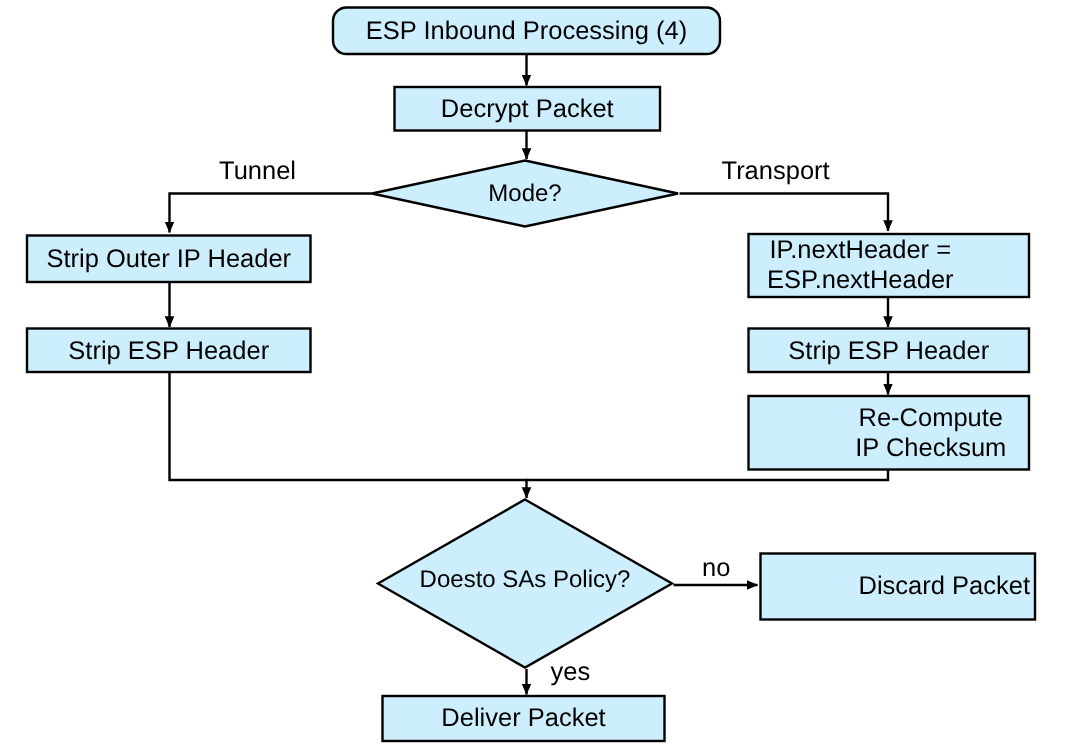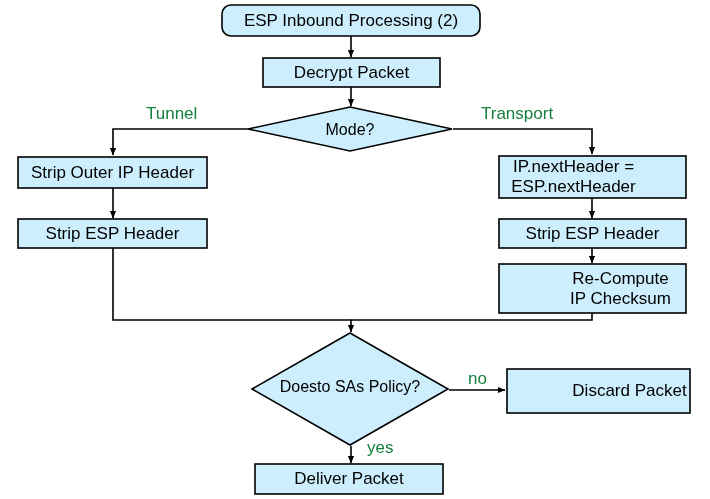--- a/index.html
+++ b/index.html
@@ -29,21 +29,21 @@
     justify-content: center;
     text-align: center;
     color: #000000;
     font-size: 17px;
     line-height: 20px;
     white-space: pre;
     pointer-events: none;
   }
   .edge-label {
     position: absolute;
-    color: #15803d;
+    color: #000000;
     font-size: 17px;
     line-height: 19px;
     white-space: pre;
   }
   .diamond-label {
     font-size: 16px;
     line-height: 19px;
   }
 </style>
 </head>
@@ -91,21 +91,21 @@
       <rect x="18" y="219" width="189" height="29"></rect>
       <rect x="499" y="156" width="187" height="42"></rect>
       <rect x="499" y="219" width="187" height="29"></rect>
       <rect x="499" y="264" width="187" height="49"></rect>
       <polygon points="350,333 448,389 350,445 252,389"></polygon>
       <rect x="507" y="369" width="183" height="44"></rect>
       <rect x="255" y="464" width="188" height="30"></rect>
     </g>
   </svg>
 
-  <div class="node-label" style="left:222px; top:5px; width:258px; height:31px;">ESP Inbound Processing (2)</div>
+  <div class="node-label" style="left:222px; top:5px; width:258px; height:31px;">ESP Inbound Processing (4)</div>
 
   <div class="node-label" style="left:263px; top:58px; width:177px; height:29px;">Decrypt Packet</div>
 
   <div class="node-label diamond-label" style="left:250px; top:116px; width:200px; height:26px;">Mode?</div>
 
   <div class="node-label" style="left:18px; top:157px; width:189px; height:31px;">Strip Outer IP Header</div>
 
   <div class="node-label" style="left:18px; top:219px; width:189px; height:29px;">Strip ESP Header</div>
 
   <div class="node-label" style="left:499px; top:156px; width:149px; height:42px; flex-direction:column;">

